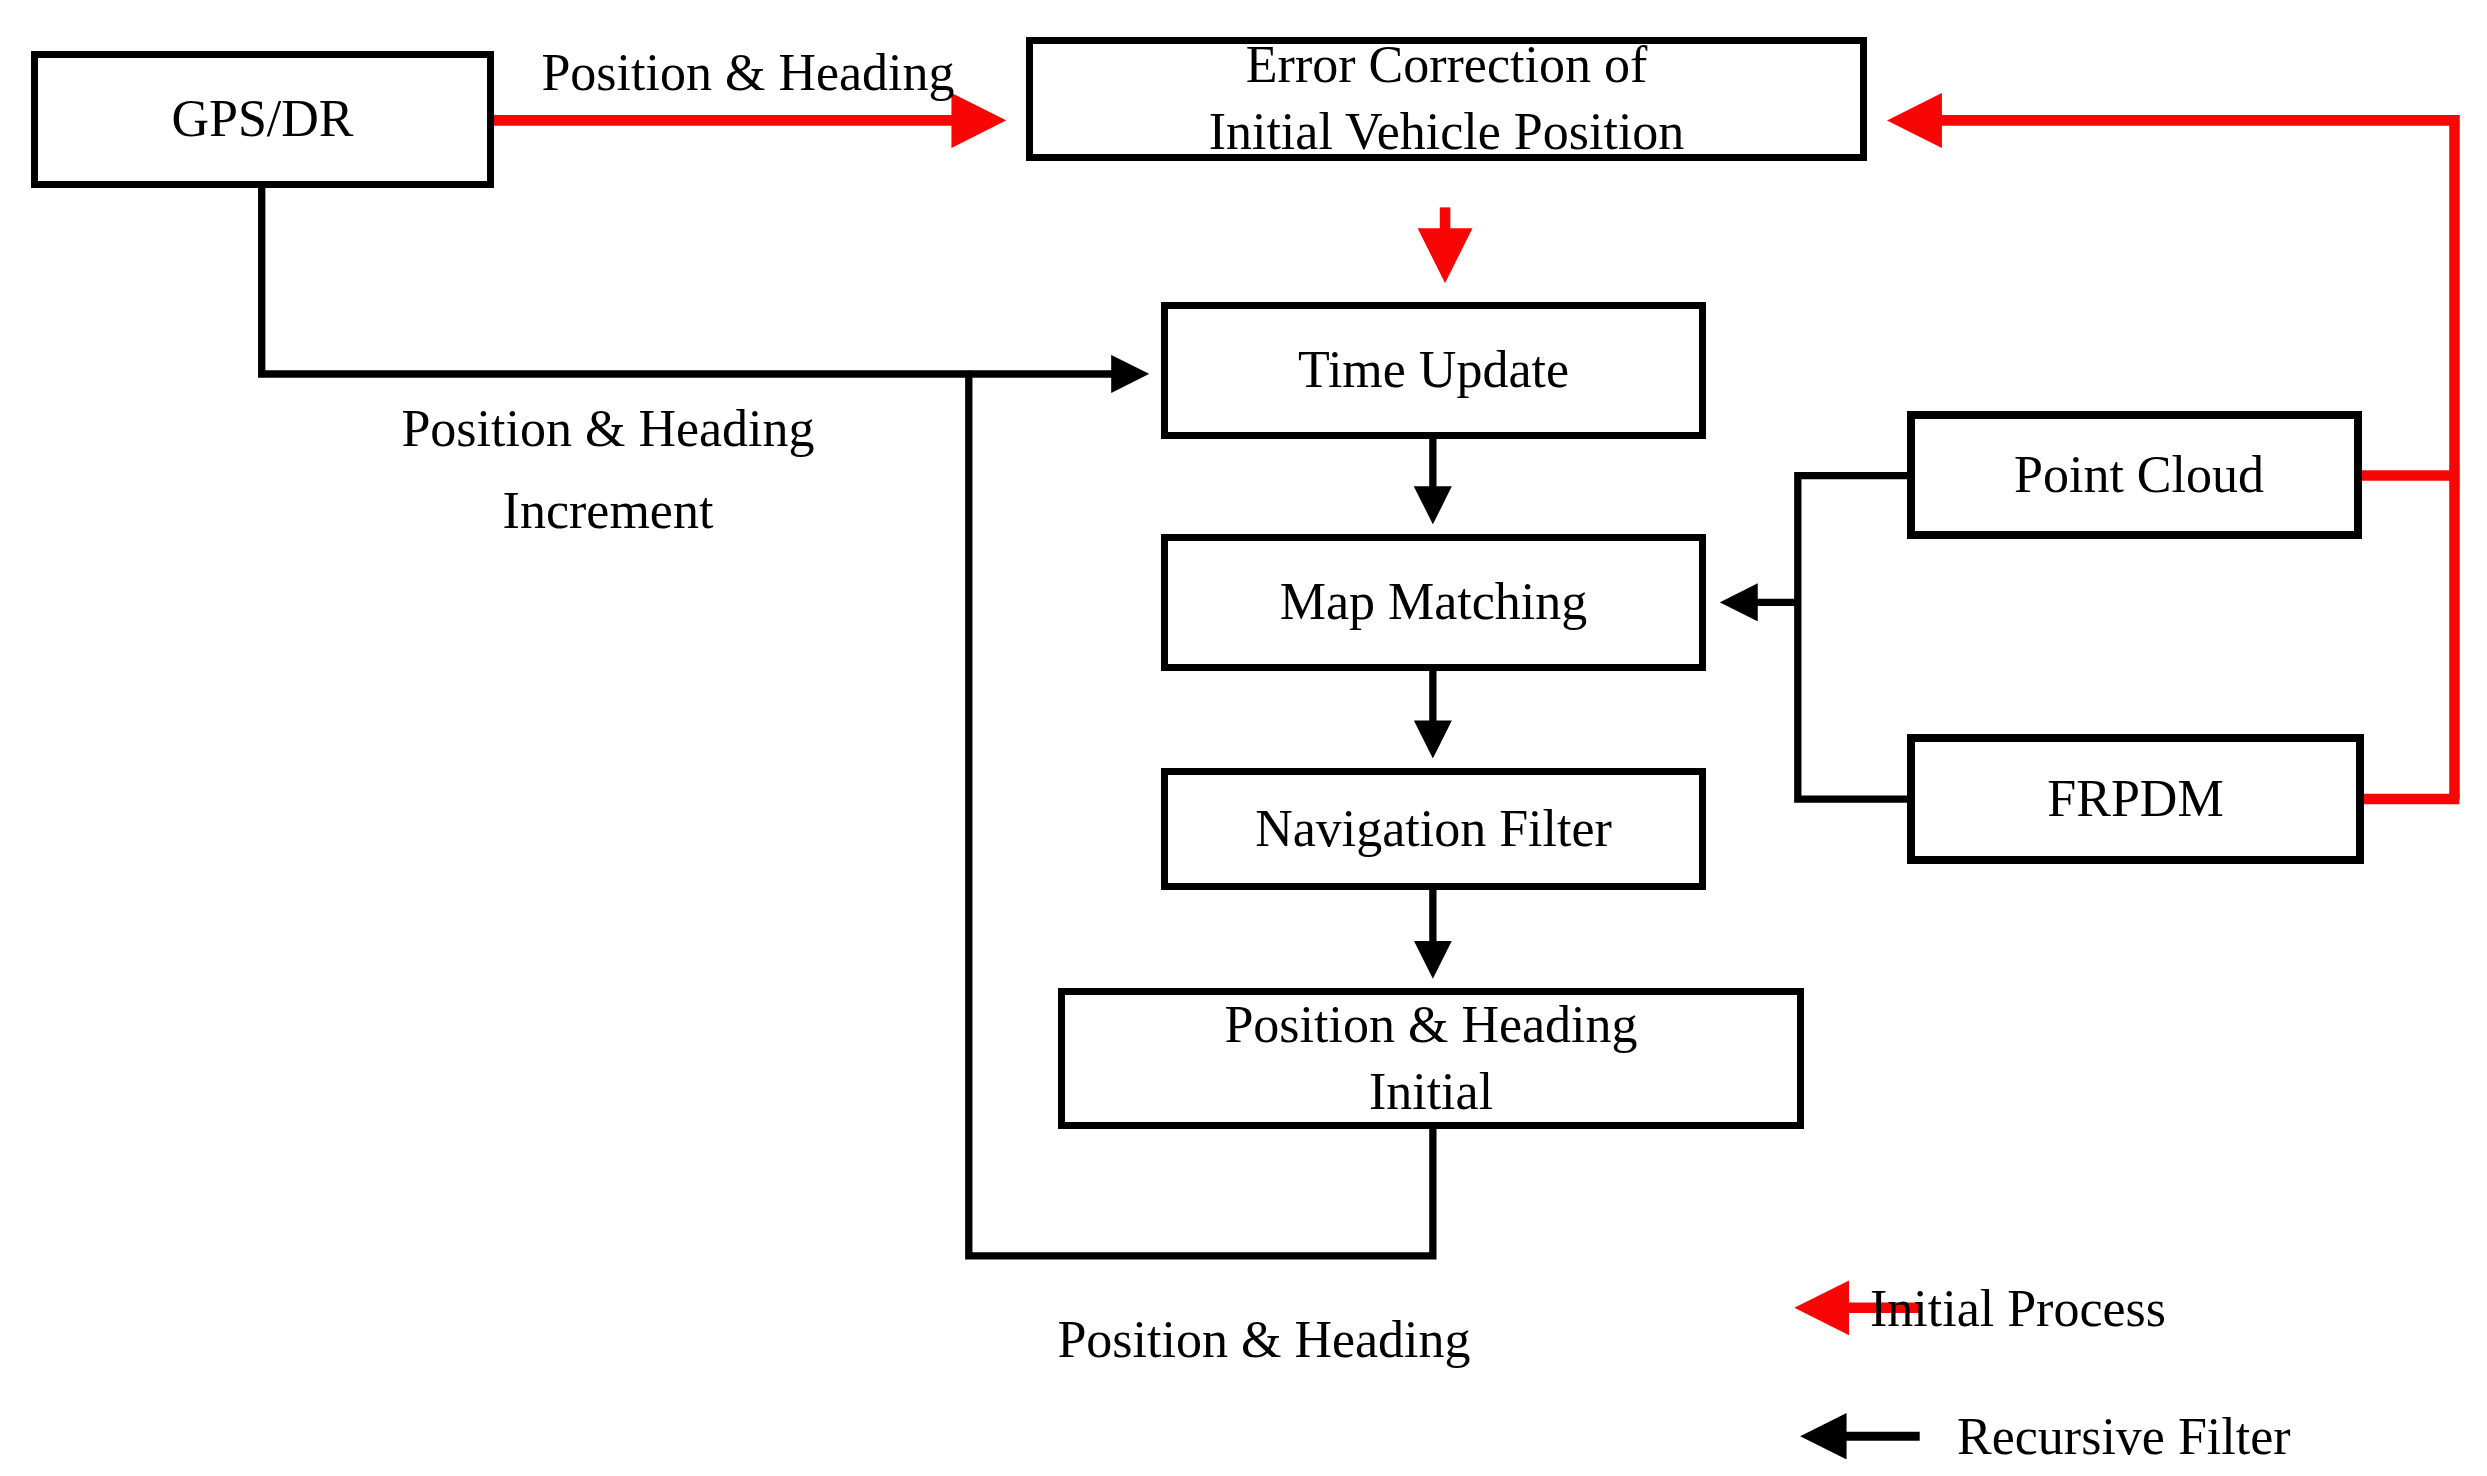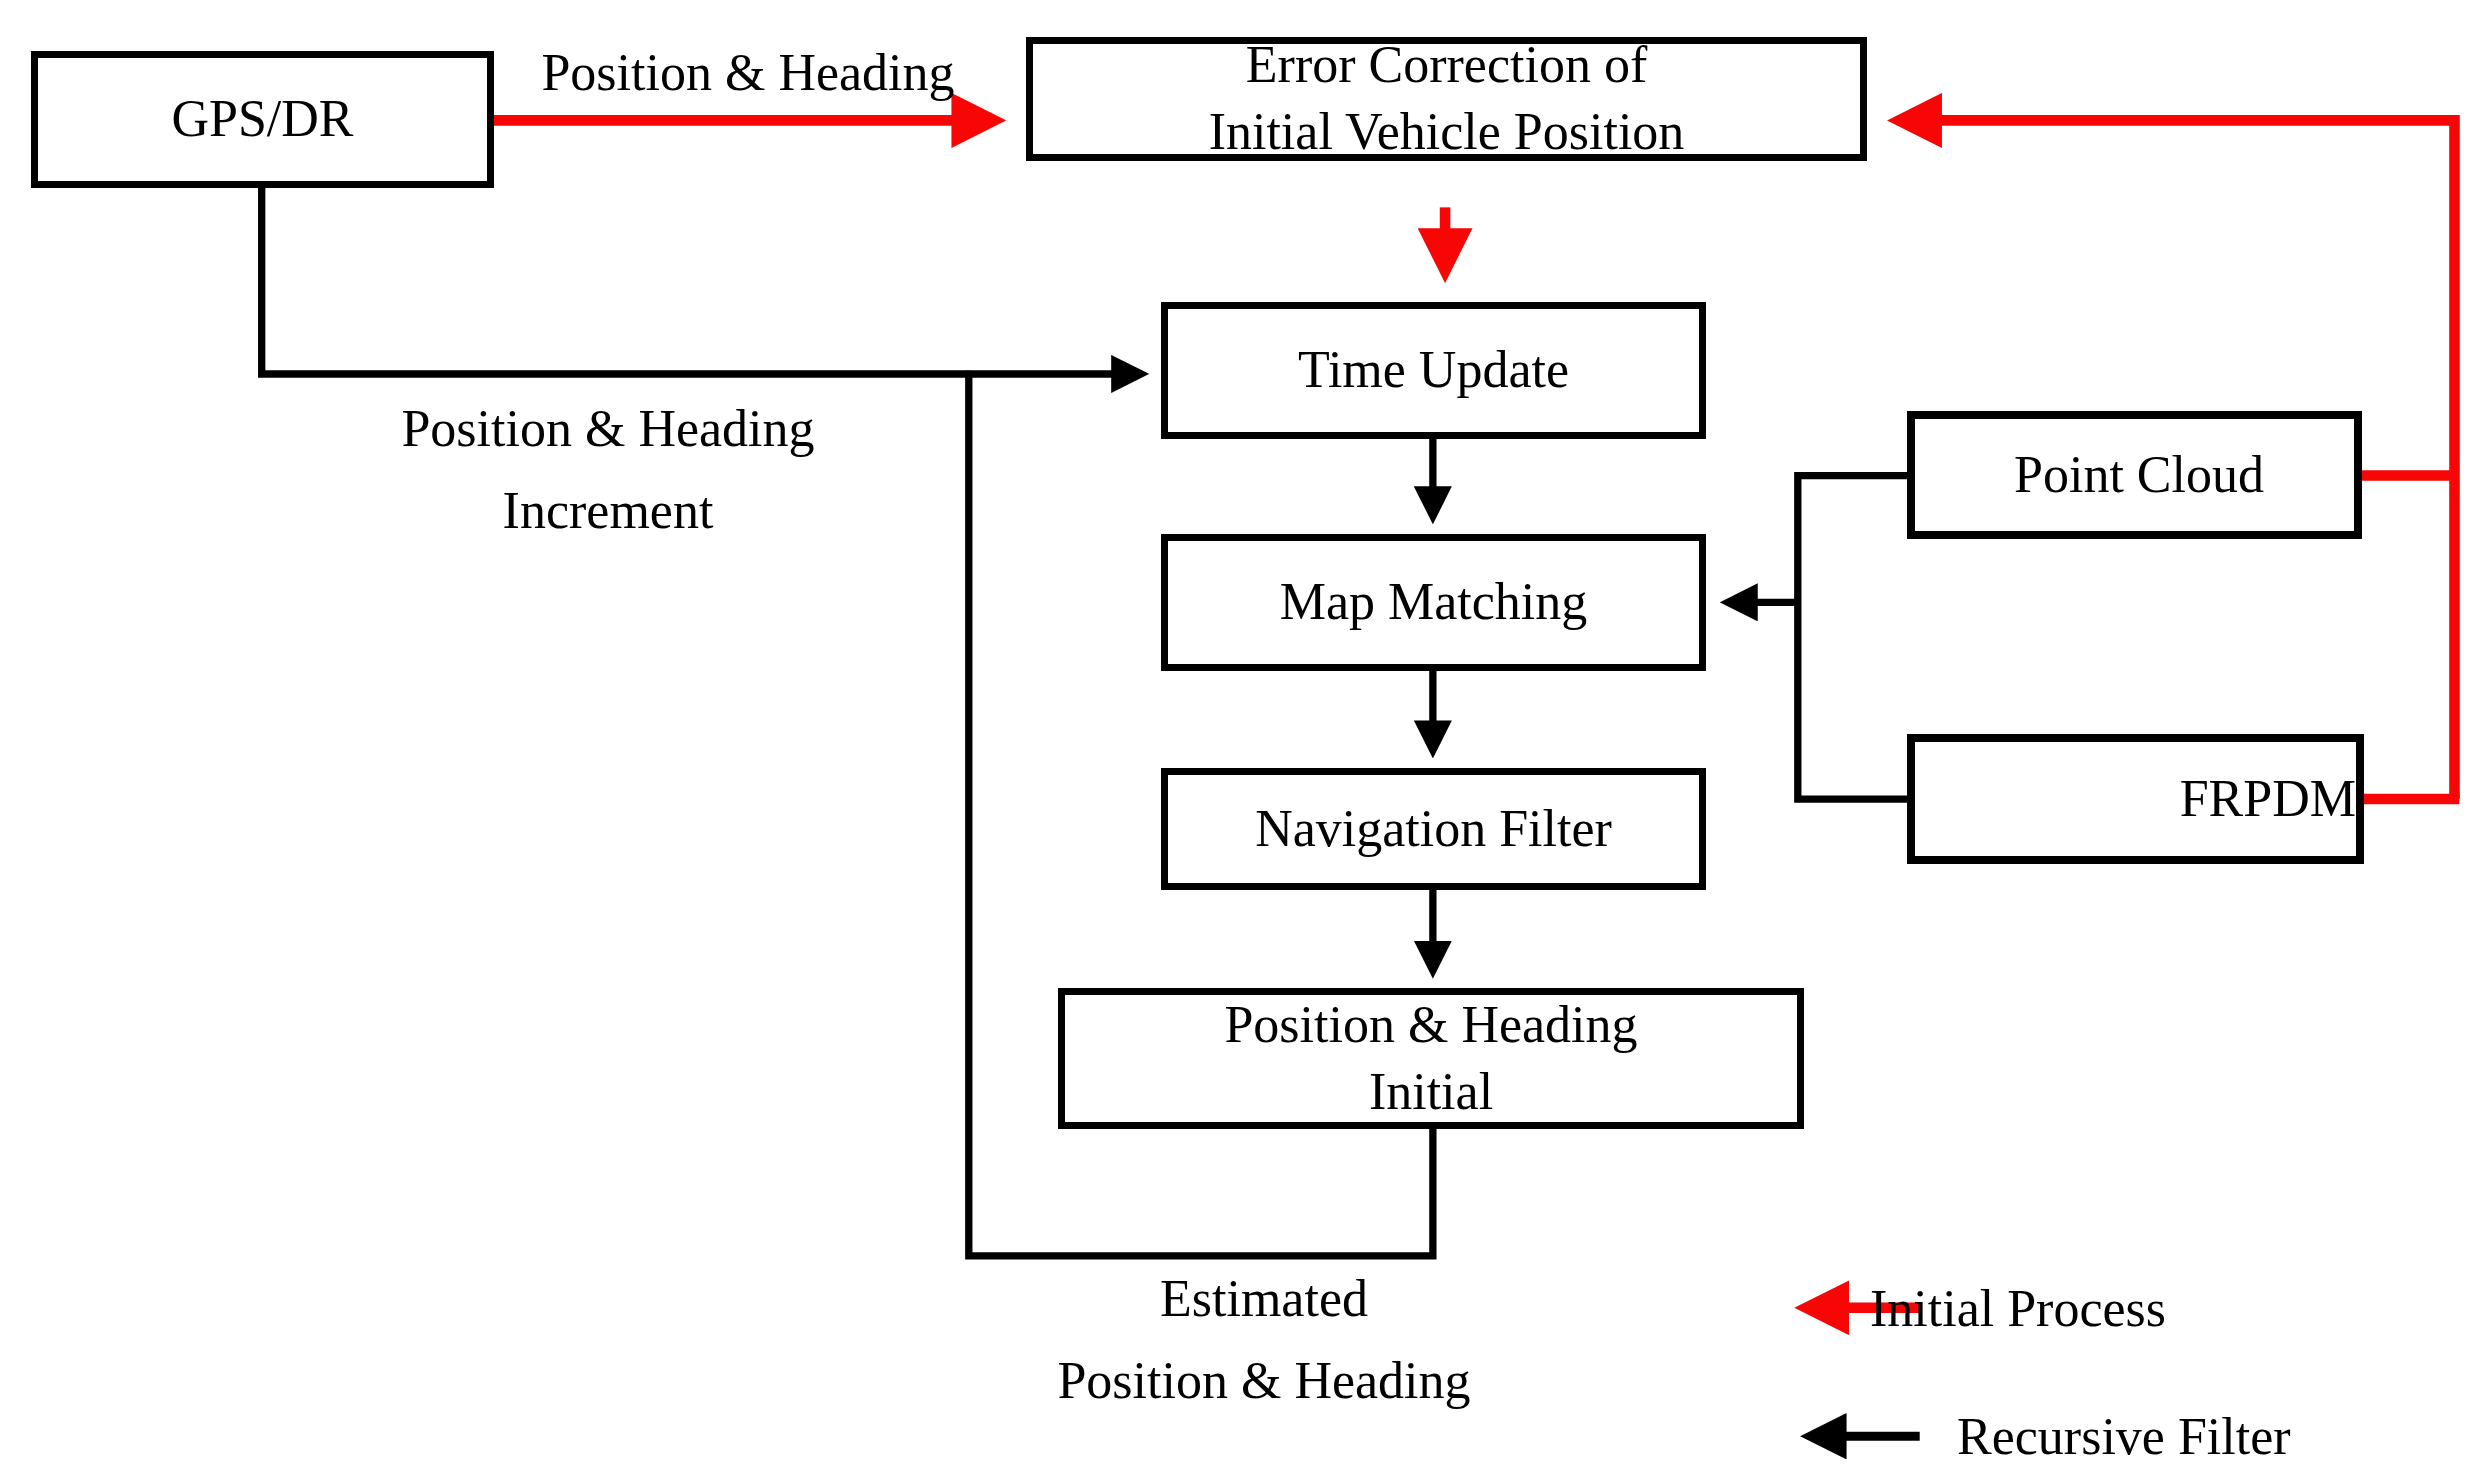--- a/index.html
+++ b/index.html
@@ -40,21 +40,21 @@
     white-space:nowrap;
   }
   .node.thick{border-width:8.1px;}
   .node-gps      {left:31px;  top:51px;   width:463px; height:137px;}
   .node-ec       {left:1026px;top:37px;   width:841px;height:124px;}
   .node-tu       {left:1161px;top:302px;  width:545px; height:137px;}
   .node-mm       {left:1161px;top:534px;  width:545px; height:137px;}
   .node-nf       {left:1161px;top:768px;  width:545px; height:122px;}
   .node-phu      {left:1058px;top:988px; width:746px; height:141px;}
   .node-pc       {left:1907px;top:411px;  width:455px; height:128px;padding-left:9px;}
-  .node-frpdm    {left:1907px;top:734px;  width:457px; height:130px;align-items:flex-end;}
+  .node-frpdm    {left:1907px;top:734px;  width:457px; height:130px;}
   .edge-label{
     position:absolute;
     font-size:52px;
     line-height:1.58;
     text-align:center;
     white-space:nowrap;
     transform:translate(-50%,-50%);
   }
   .lbl-ph-top   {left:748px; top:73px;}
   .lbl-increment{left:608px; top:470px;}
@@ -138,21 +138,20 @@
   <div class="edge-label lbl-ph-top">
     <span>Position &amp; Heading</span>
   </div>
 
   <div class="edge-label lbl-increment">
     <div>Position &amp; Heading</div>
     <div>Increment</div>
   </div>
 
   <div class="edge-label lbl-estimated">
-    <div>Estimated</div>
     <div>Position &amp; Heading</div>
   </div>
 
   <div class="legend-label lbl-legend-initial">
     <span>Initial Process</span>
   </div>
   <div class="legend-label lbl-legend-recursive">
     <span>Recursive Filter</span>
   </div>
 

